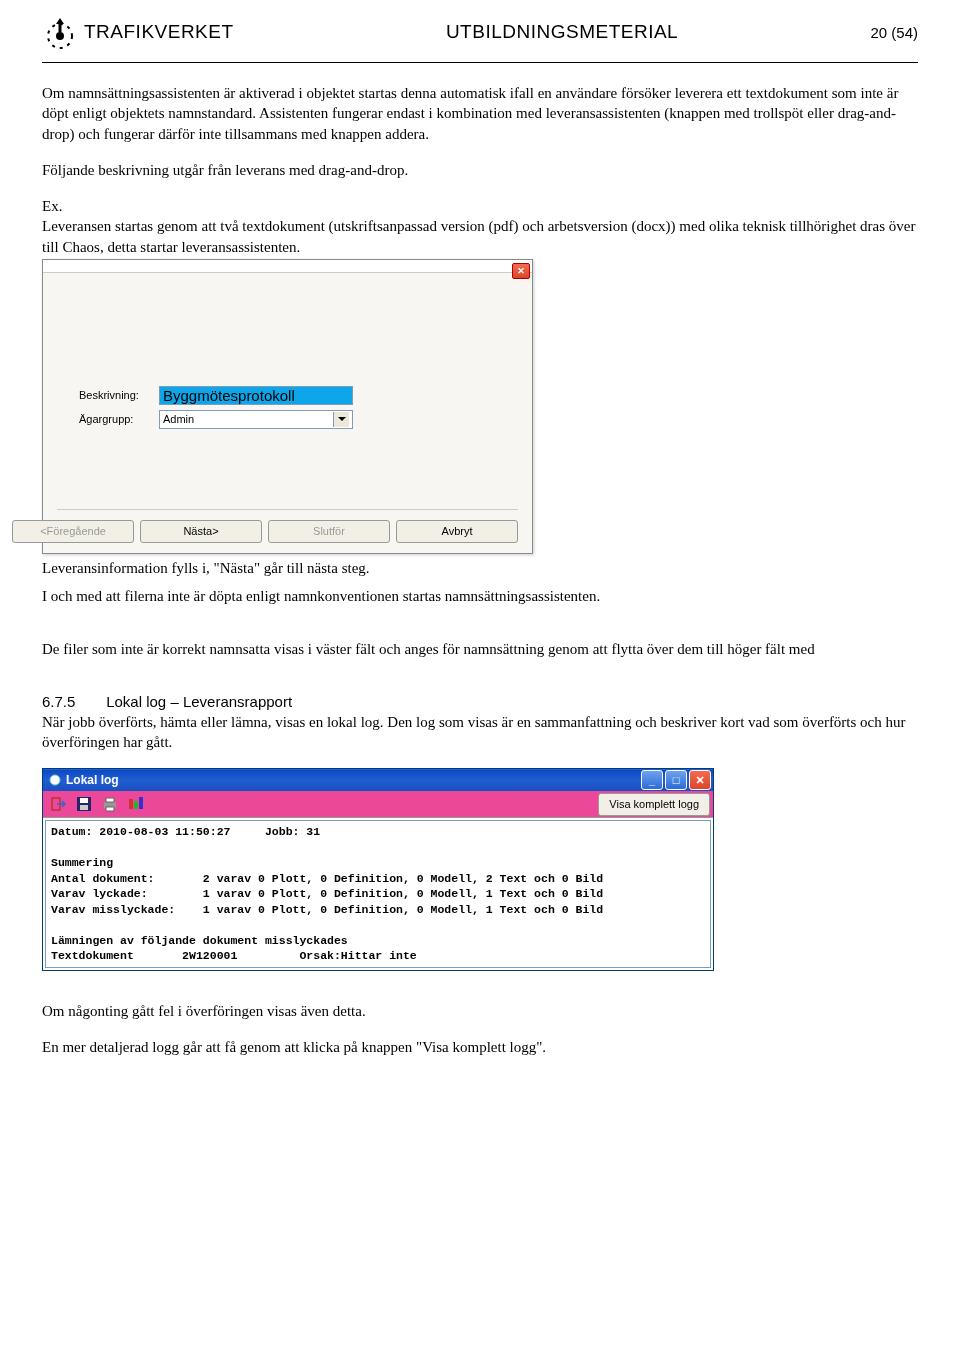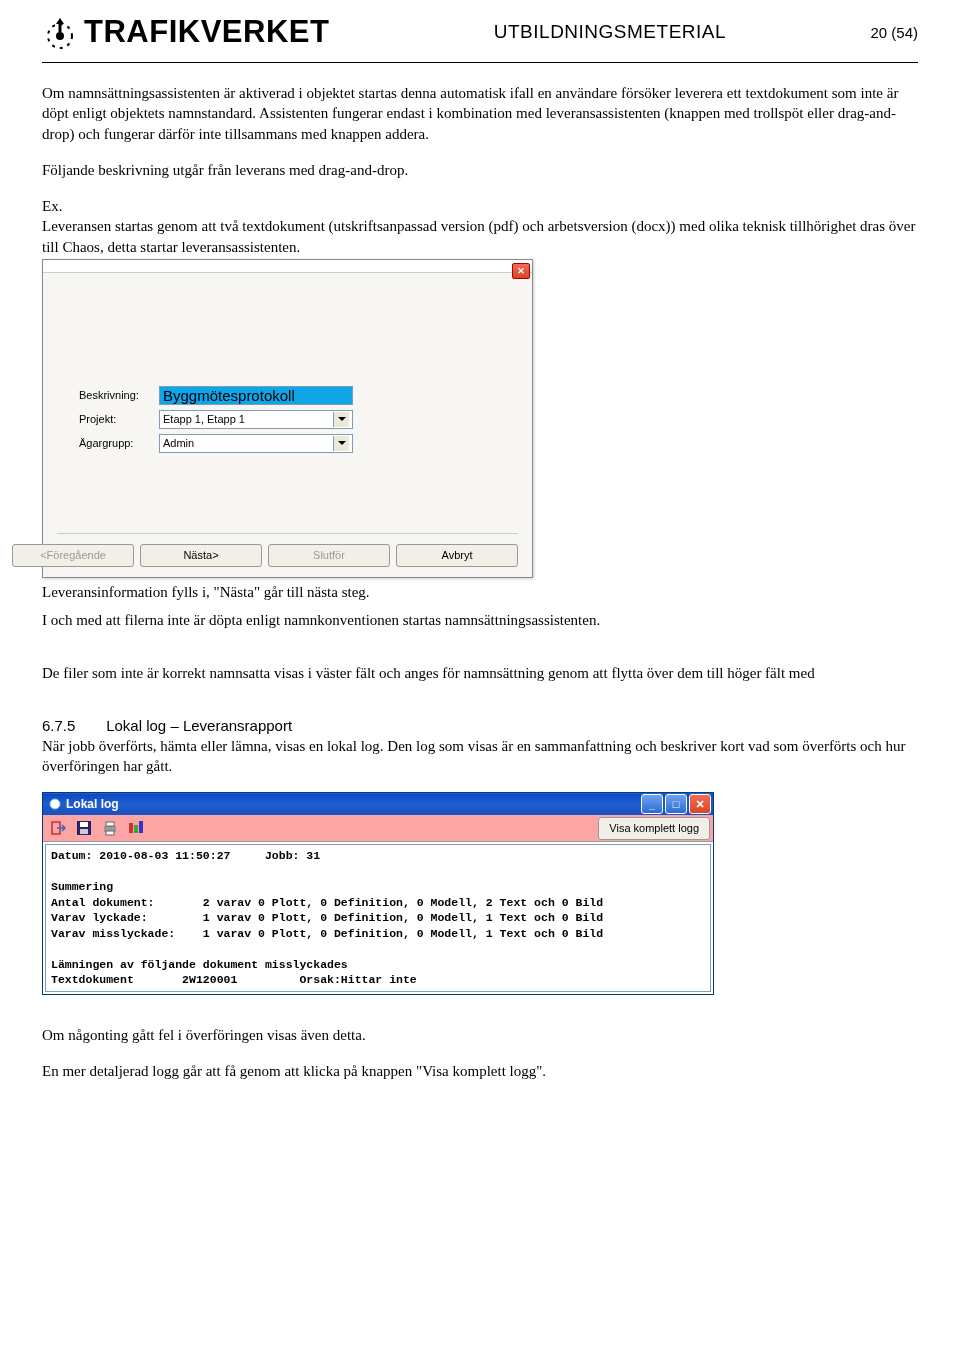--- a/index.html
+++ b/index.html
@@ -23,22 +23,22 @@
     display: flex;
     align-items: center;
     gap: 6px;
   }
   .brand-logo {
     width: 36px;
     height: 36px;
   }
   .brand-name {
     font-family: Arial, Helvetica, sans-serif;
-    font-size: 31px;
-    font-weight: 700;
+    font-size: 19px;
+    font-weight: 400;
     letter-spacing: 0.5px;
   }
   .header-title {
     font-family: Arial, Helvetica, sans-serif;
     font-size: 19px;
     letter-spacing: 0.5px;
     margin-left: 20px;
   }
   .page-num {
     font-family: Arial, Helvetica, sans-serif;
@@ -165,21 +165,21 @@
   .dlg2-titlebar .left{display:flex;align-items:center;gap:4px;}
   .winbtns{display:flex;gap:2px;}
   .winbtn{
     width:20px;height:18px;border:1px solid #fff;border-radius:3px;
     display:flex;align-items:center;justify-content:center;
     font-family:Arial;font-size:11px;font-weight:bold;
   }
   .winbtn.min,.winbtn.max{background:linear-gradient(#6fa2ef,#2a6cd6);color:#fff;}
   .winbtn.close{background:linear-gradient(#f46b52,#d9462a);color:#fff;}
   .dlg2-toolbar{
-    height:26px;background:#fca5a5;border-bottom:1px solid #999;
+    height:26px;background:#ec4899;border-bottom:1px solid #999;
     display:flex;align-items:center;justify-content:space-between;
     padding:0 3px;
   }
   .dlg2-toolbar .tb-left{display:flex;gap:2px;}
   .tb-icon{width:22px;height:22px;border:1px solid transparent;display:flex;align-items:center;justify-content:center;}
   .dlg2-bigbtn{
     border:1px solid #999;border-radius:3px;
     background:#f2f0e6;
     height:21px;
     padding:0 10px;
@@ -238,27 +238,20 @@
     <div class="close-x">✕</div>
   </div>
   <div class="dlg1-inner">
     <div class="dlg1-spacer"></div>
 
     <div class="dlg1-form-row">
       <label>Beskrivning:</label>
       <input class="dlg1-input" value="Byggmötesprotokoll" style="">
     </div>
     <div class="dlg1-form-row">
-      <label>Projekt:</label>
-      <div class="dlg1-select">
-        <span>Etapp 1, Etapp 1</span>
-        <span class="caret"></span>
-      </div>
-    </div>
-    <div class="dlg1-form-row">
       <label>Ägargrupp:</label>
       <div class="dlg1-select">
         <span>Admin</span>
         <span class="caret"></span>
       </div>
     </div>
 
     <div class="dlg1-btnrow">
       <div class="dlg1-btn disabled">&lt;Föregående</div>
       <div class="dlg1-btn">Nästa&gt;</div>

